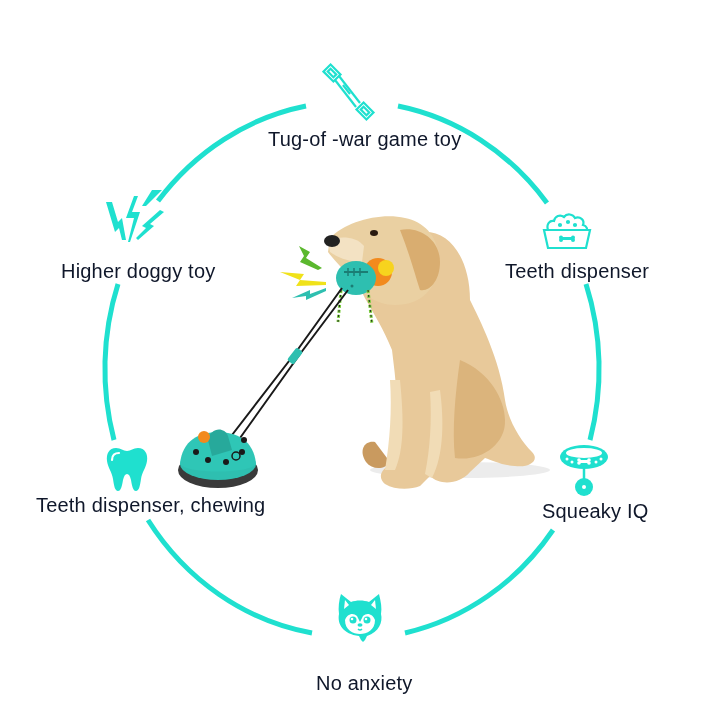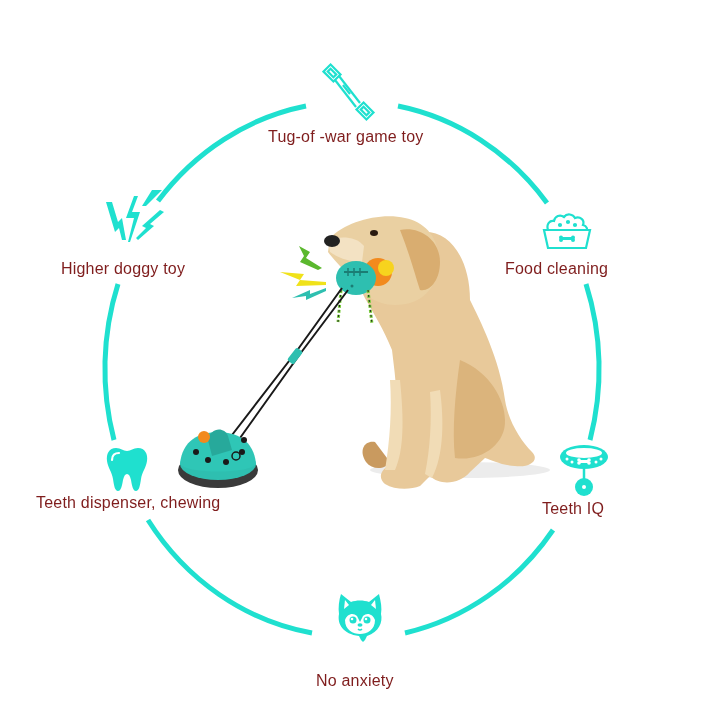--- a/index.html
+++ b/index.html
@@ -1,18 +1,18 @@
 <!DOCTYPE html>
 <html><head>
 <meta charset="utf-8">
 <style>
   html, body { margin:0; padding:0; background:#ffffff; }
   body { width:720px; height:720px; position:relative; overflow:hidden; font-family:"Liberation Sans", sans-serif; }
   .ring { position:absolute; left:0; top:0; width:720px; height:720px; }
-  .label { position:absolute; font-size:16px; color:#7f1d1d; white-space:nowrap; letter-spacing:0.2px; }
+  .label { position:absolute; font-size:20px; color:#0f172a; white-space:nowrap; letter-spacing:0.2px; }
   .icon { position:absolute; }
   .product { position:absolute; left:0; top:0; width:720px; height:720px; }
 </style>
 </head>
 <body>
 
 <svg class="ring" viewBox="0 0 720 720">
   <g fill="none" stroke="#1fe0cf" stroke-width="5" stroke-linecap="butt">
 
     <path d="M 306 106 A 248 265 0 0 0 158 201"></path>
@@ -61,21 +61,21 @@
     <circle cx="33" cy="15" r="1" fill="#1fe0cf"></circle>
   </g>
   <g fill="#1fe0cf">
     <rect x="19" y="27" width="12" height="3"></rect>
     <circle cx="19" cy="27.5" r="2"></circle>
       <circle cx="19" cy="30" r="2"></circle>
     <circle cx="31" cy="27.5" r="2"></circle>
       <circle cx="31" cy="30" r="2"></circle>
   </g>
 </svg>
-<div class="label" style="left:505px;top:260px">Food cleaning</div>
+<div class="label" style="left:505px;top:260px">Teeth dispenser</div>
 
 <svg class="icon" style="left:106px;top:446px" width="42" height="46" viewBox="0 0 42 46">
   <path fill="#1fe0cf" d="M10 2 C3 2 0 8 1 15 C2 22 6 26 7 33 C8 40 9 45 12 45 C15 45 16 40 17 34 C18 30 19 28 21 28 C23 28 24 30 25 34 C26 40 27 45 30 45 C33 45 34 40 35 33 C36 26 40 22 41 15 C42 8 39 2 32 2 C27 2 25 5 21 5 C17 5 15 2 10 2 Z"></path>
   <path fill="none" stroke="#ffffff" stroke-width="2.2" stroke-linecap="round" d="M6 14 C6 9 9 7 13 7"></path>
 </svg>
 <div class="label" style="left:36px;top:494px">Teeth dispenser, chewing</div>
 
 <svg class="icon" style="left:558px;top:443px" width="52" height="56" viewBox="0 0 52 56">
   <ellipse cx="26" cy="14" rx="24" ry="12" fill="#1fe0cf"></ellipse>
   <ellipse cx="26" cy="10" rx="18" ry="5" fill="#ffffff"></ellipse>
@@ -87,21 +87,21 @@
     <rect x="21" y="17" width="10" height="3"></rect>
     <circle cx="21" cy="17" r="1.8"></circle>
       <circle cx="21" cy="20" r="1.8"></circle>
     <circle cx="31" cy="17" r="1.8"></circle>
       <circle cx="31" cy="20" r="1.8"></circle>
   </g>
   <line x1="26" y1="26" x2="26" y2="36" stroke="#1fe0cf" stroke-width="2.5"></line>
   <circle cx="26" cy="44" r="9" fill="#1fe0cf"></circle>
   <circle cx="26" cy="44" r="2" fill="#ffffff"></circle>
 </svg>
-<div class="label" style="left:542px;top:500px">Teeth IQ</div>
+<div class="label" style="left:542px;top:500px">Squeaky IQ</div>
 
 <svg class="icon" style="left:337px;top:592px" width="46" height="52" viewBox="0 0 46 52">
   <path fill="#1fe0cf" d="M4 2 L14 10 C19 8 27 8 32 10 L42 2 C44 10 45 16 44 22 C46 30 42 40 30 44 L28 48 L26 50 L24 48 L22 44 C6 42 0 32 2 22 C1 16 2 8 4 2 Z"></path>
   <path fill="#ffffff" d="M8 8 L12 13 L7 17 Z"></path>
   <path fill="#ffffff" d="M38 8 L34 13 L39 17 Z"></path>
   <path fill="#ffffff" d="M8 28 C10 22 16 20 20 24 L23 30 L26 24 C30 20 36 22 38 28 C38 38 30 42 23 42 C16 42 8 38 8 28 Z"></path>
   <circle cx="16" cy="28" r="3.5" fill="#1fe0cf"></circle>
   <circle cx="30" cy="28" r="3.5" fill="#1fe0cf"></circle>
   <circle cx="15" cy="27" r="1.3" fill="#ffffff"></circle>
   <circle cx="29" cy="27" r="1.3" fill="#ffffff"></circle>

